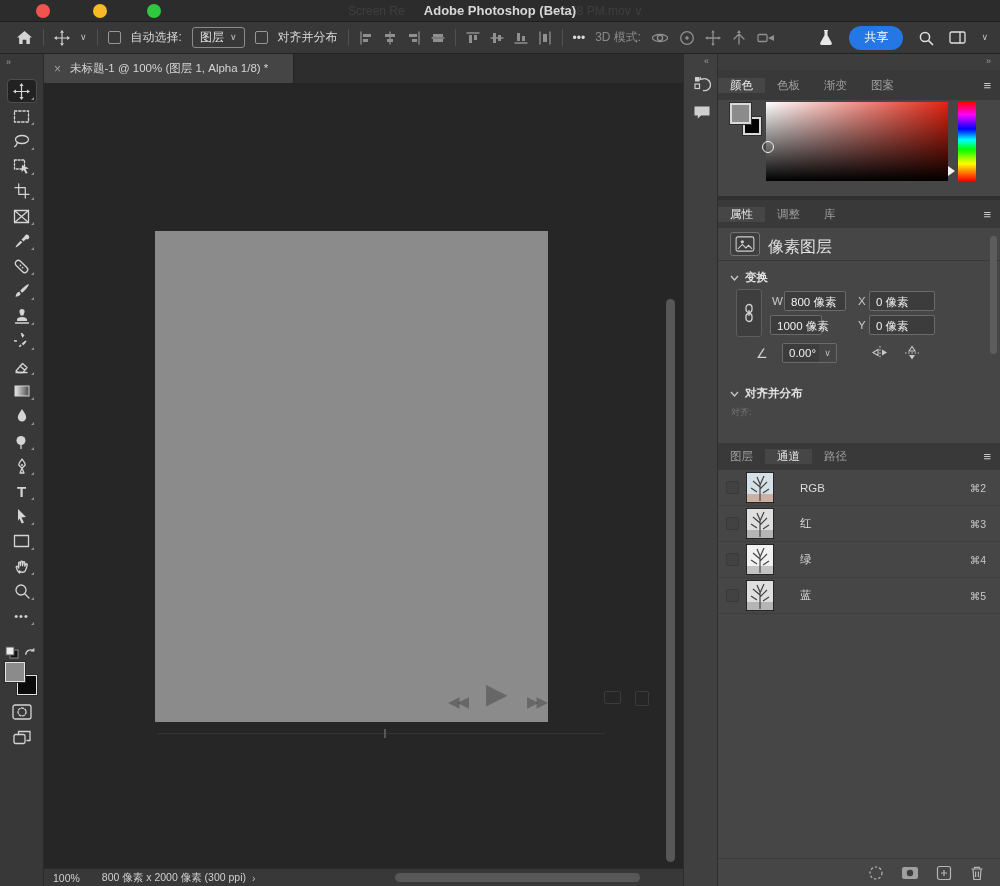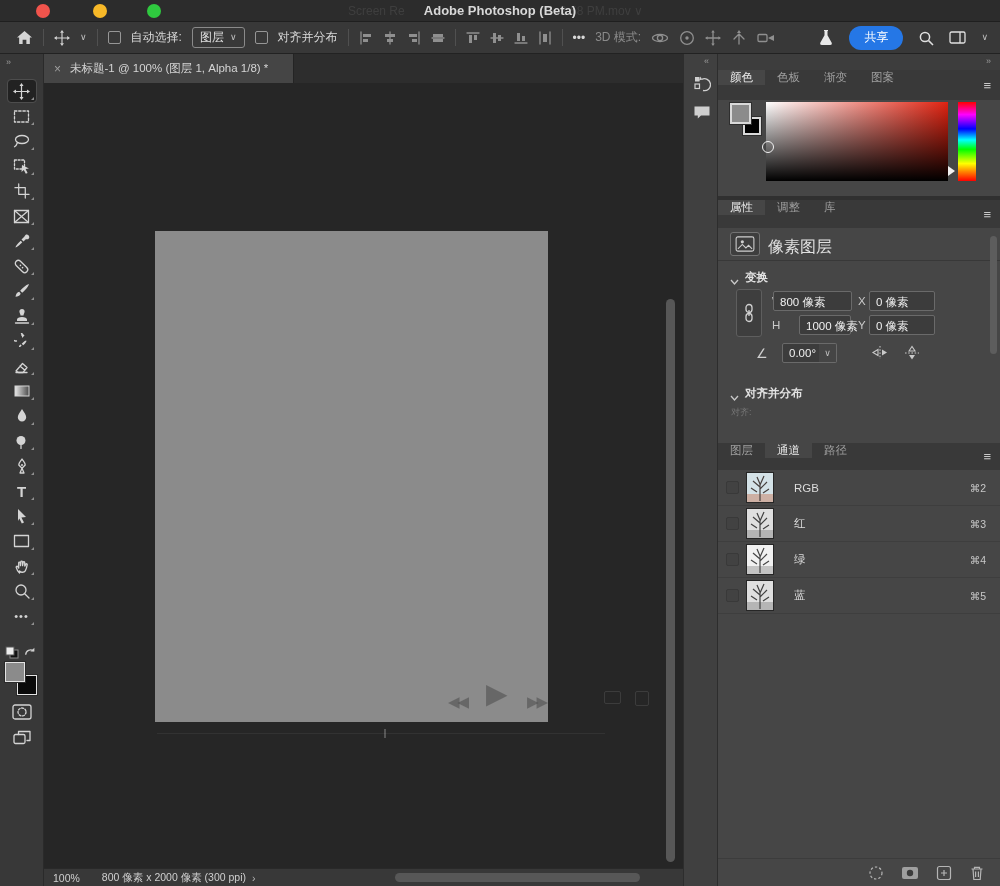--- a/index.html
+++ b/index.html
@@ -64,60 +64,60 @@
 #hscroll{position:absolute;left:351px;top:4px;width:245px;height:9px;background:#575757;border-radius:5px}
 
 
 #iconstrip{left:683px;top:54px;width:35px;height:832px;background:#404040;border-left:1px solid #2d2d2d;border-right:1px solid #2d2d2d}
 #iconstrip .hdr{height:16px;text-align:right;padding:2px 7px 0 0;font-size:9px;color:#9a9a9a;letter-spacing:1px}
 .stripbtn{width:35px;height:28px;display:flex;align-items:center;justify-content:center}
 
 
 #rightpanel{left:718px;top:54px;width:282px;height:832px;background:#464646}
 .phdr{position:absolute;left:0;top:0;width:282px;height:16px;background:#3d3d3d;font-size:9px;color:#9a9a9a;text-align:right;padding:2px 8px 0 0;letter-spacing:1px}
-.tabsbar{position:absolute;left:0;width:282px;background:#393939;display:flex;align-items:flex-start}
+.tabsbar{position:absolute;left:0;width:282px;background:#393939;display:flex;align-items:center}
 .ptab{padding:0 12px;display:flex;align-items:center;font-size:11.5px;color:#9f9f9f}
 .ptab.on{background:#464646;color:#e8e8e8}
 .burger{margin-left:auto;align-self:center;padding-right:9px;color:#c9c9c9;font-size:13px}
 .sectgap{position:absolute;left:0;width:282px;background:#303030}
 
 
 #colorbody{position:absolute;left:0;top:46px;width:282px;height:96px;background:#464646}
 #cswatches{position:absolute;left:12px;top:3px;width:36px;height:38px}
 #cswatches .fg{position:absolute;left:0;top:0;width:21px;height:21px;background:#8b8b8b;border:2px solid #d9d9d9;outline:1px solid #2e2e2e;z-index:2}
 #cswatches .bg{position:absolute;left:13px;top:14px;width:18px;height:18px;background:#000;border:2px solid #d9d9d9;outline:1px solid #2e2e2e}
 #colorfield{position:absolute;left:48px;top:2px;width:182px;height:79px;background:linear-gradient(to bottom,rgba(0,0,0,0),#000),linear-gradient(to right,#fff,#e02311)}
 #fieldcursor{position:absolute;left:44px;top:41px;width:12px;height:12px;border:1.5px solid #f2f2f2;border-radius:50%}
 #huestrip{position:absolute;left:240px;top:2px;width:18px;height:79px;background:linear-gradient(to bottom,#f00 0%,#f0f 16%,#00f 34%,#0ff 48%,#0f0 60%,#ff0 78%,#f80 88%,#f00 100%)}
 #huecursor{position:absolute;left:230px;top:66px;width:0;height:0;border-top:5px solid transparent;border-bottom:5px solid transparent;border-left:7px solid #f2f2f2}
 
 
 #propsbody{position:absolute;left:0;top:174px;width:282px;height:215px;background:#464646}
 .plbox{position:absolute;left:12px;top:4px;width:30px;height:24px;border:1px solid #737373;border-radius:3px;background:#3e3e3e;display:flex;align-items:center;justify-content:center}
 #layertype{position:absolute;left:50px;top:9px;font-size:16px;color:#e0e0e0}
 .pdiv{position:absolute;left:0;top:32px;width:282px;height:1px;background:#383838}
-.secthead{position:absolute;display:flex;align-items:flex-end;gap:6px;font-size:11.5px;font-weight:bold;color:#e2e2e2}
+.secthead{position:absolute;display:flex;align-items:center;gap:6px;font-size:11.5px;font-weight:bold;color:#e2e2e2}
 .field{position:absolute;height:20px;background:#3c3c3c;border:1px solid #6a6a6a;border-radius:2px;font-size:11.5px;color:#efefef;padding:3px 0 0 6px;white-space:nowrap}
 .flab{position:absolute;font-size:11.5px;color:#c9c9c9}
 #linkbox{position:absolute;left:18px;top:61px;width:26px;height:48px;border:1px solid #5e5e5e;border-radius:3px;background:#3e3e3e;display:flex;align-items:center;justify-content:center}
 #angleglyph{position:absolute;left:38px;top:118px;font-size:13px;color:#cfcfcf}
 #anglechev{position:absolute;left:101px;top:115px;width:18px;height:20px;border:1px solid #6a6a6a;border-left:none;border-radius:0 2px 2px 0;background:#454545;display:flex;align-items:center;justify-content:center}
 #propscroll{position:absolute;right:3px;top:8px;width:7px;height:118px;background:#5d5d5d;border-radius:4px}
 #alignsub{position:absolute;left:13px;top:178px;font-size:9px;color:#767676}
 
 
 #chbody{position:absolute;left:0;top:416px;width:282px;height:416px;background:#464646}
 .chrow{position:relative;height:36px;border-bottom:1px solid #3e3e3e;display:flex;align-items:center}
 .chrow.sel{background:#6e6e6e}
 .eyecell{width:28px;display:flex;justify-content:center}
 .eyebox{width:13px;height:13px;border:1px solid #393939;background:#424242;border-radius:2px}
 .chthumb{width:28px;height:31px;border:1px solid #262626;overflow:hidden;background:#8f8f8f}
 .chthumb.gs svg{filter:grayscale(1)}
 .chthumb.gs.g2 svg{filter:grayscale(1) brightness(1.08)}
-.chlabel{margin-left:20px;font-size:11.5px;color:#dcdcdc}
+.chlabel{margin-left:26px;font-size:11.5px;color:#dcdcdc}
 .sel .chlabel{color:#f5f5f5}
 .chkey{margin-left:auto;margin-right:14px;font-size:10.5px;color:#c8c8c8}
 #cursorov{position:absolute;left:30px;top:15px;z-index:5}
 #chbottom{position:absolute;left:0;bottom:0;width:282px;height:28px;border-top:1px solid #3c3c3c;display:flex;align-items:center;justify-content:flex-end;gap:17px;padding-right:15px}
 </style>
 </head>
 <body>
 
 <div class="abs" id="titlebar">
   <span class="light" style="left:36px;background:#f1544c"></span>
@@ -516,25 +516,25 @@
       <span>变换</span>
     </div>
     <div id="linkbox">
       <svg width="14" height="20" viewBox="0 0 14 20">
           <rect x="4" y="1.5" width="6" height="8" rx="3" stroke="#d0d0d0" fill="none" stroke-width="1.3"></rect>
           <rect x="4" y="10.5" width="6" height="8" rx="3" stroke="#d0d0d0" fill="none" stroke-width="1.3"></rect>
           <path d="M7 7v6" stroke="#d0d0d0" stroke-width="1.3"></path>
         </svg>
     </div>
     <span class="flab" style="left:54px;top:67px">W</span>
-    <div class="field" style="left:55px;top:63px;width:79px">800 像素</div>
+    <div class="field" style="left:66px;top:63px;width:62px">800 像素</div>
     <span class="flab" style="left:140px;top:67px">X</span>
     <div class="field" style="left:151px;top:63px;width:66px">0 像素</div>
     <span class="flab" style="left:54px;top:91px">H</span>
-    <div class="field" style="left:81px;top:87px;width:52px">1000 像素</div>
+    <div class="field" style="left:52px;top:87px;width:52px">1000 像素</div>
     <span class="flab" style="left:140px;top:91px">Y</span>
     <div class="field" style="left:151px;top:87px;width:66px">0 像素</div>
     <span id="angleglyph">∠</span>
     <div class="field" style="left:64px;top:115px;width:46px;border-radius:2px 0 0 2px">0.00°</div>
     <div id="anglechev">
         <span class="chev">∨</span>
       </div>
     <span class="abs" style="left:152px;top:117px">
       <svg width="20" height="15" viewBox="0 0 20 15">
           <path d="M10 1v13" stroke="#c9c9c9" stroke-width="1" stroke-dasharray="1.6 1.6"></path>

